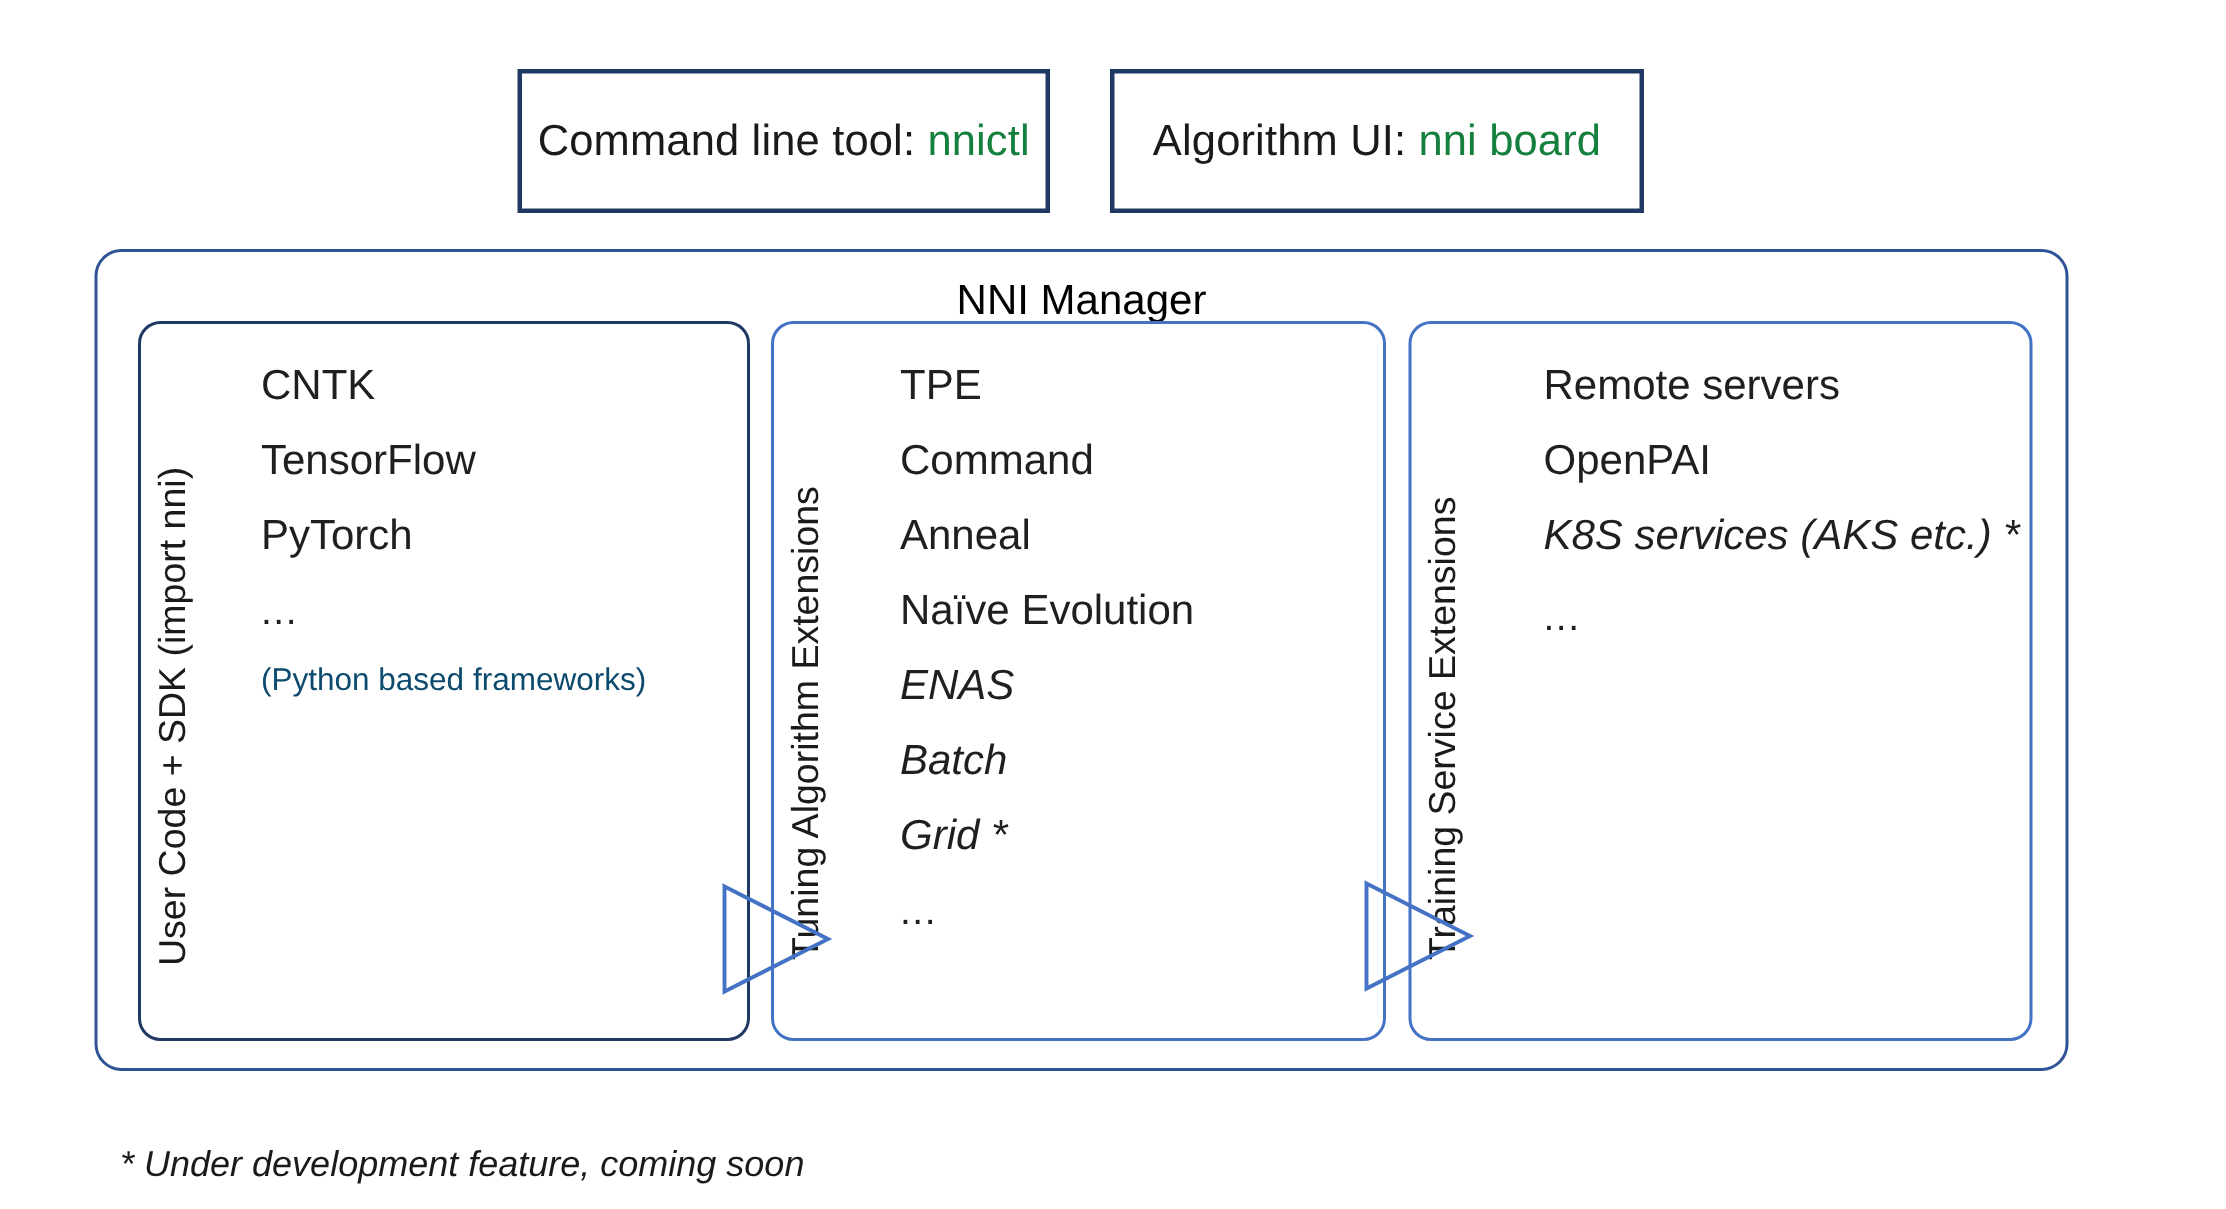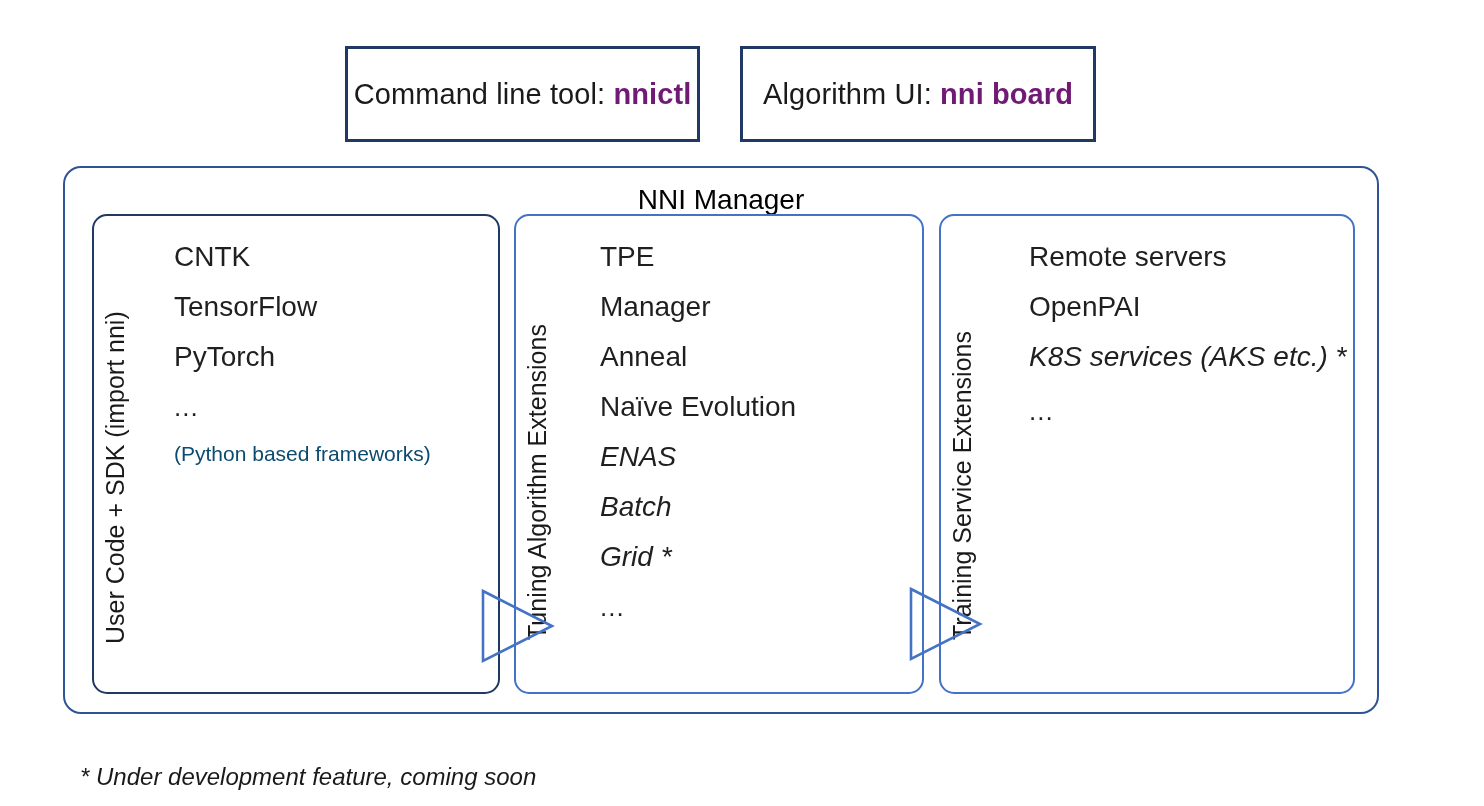--- a/index.html
+++ b/index.html
@@ -30,22 +30,22 @@
   #cli-box   { left: 345px; top: 46px;  width: 355px; height: 96px; }
   #ui-box    { left: 740px; top: 46px;  width: 356px; height: 96px; }
 
   .top-text {
     font-size: 29px;
     font-weight: 300;
     letter-spacing: .1px;
     color: #1a1a1a;
   }
   .top-text .strong {
-    font-weight: 700;
-    color: #701a75;
+    font-weight: 400;
+    color: #15803d;
   }
 
   
   #nni-manager {
     position: absolute;
     left: 63px;
     top: 166px;
     width: 1316px;
     height: 548px;
     box-sizing: border-box;
@@ -164,21 +164,21 @@
     <div class="item">PyTorch</div>
     <div class="item dots">...</div>
     <div class="item small">(Python based frameworks)</div>
   </div>
 </div>
 
 <div class="column" id="col-tuner">
   <div class="v-label">Tuning Algorithm Extensions</div>
   <div class="item-list">
     <div class="item">TPE</div>
-    <div class="item">Manager</div>
+    <div class="item">Command</div>
     <div class="item">Anneal</div>
     <div class="item">Naïve Evolution</div>
     <div class="item italic">ENAS</div>
     <div class="item italic">Batch</div>
     <div class="item italic">Grid *</div>
     <div class="item dots">...</div>
   </div>
 </div>
 
 <div class="column" id="col-training">

